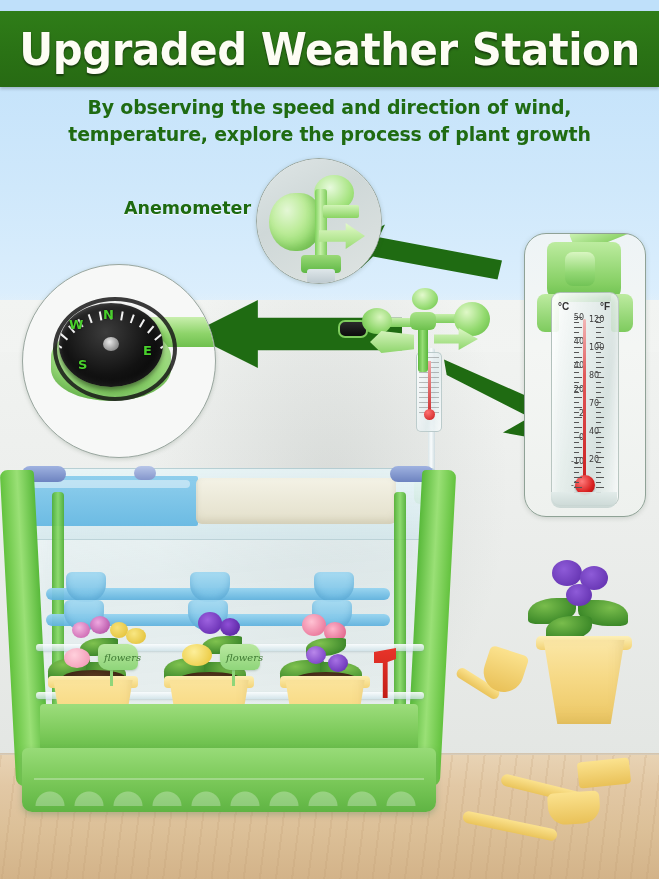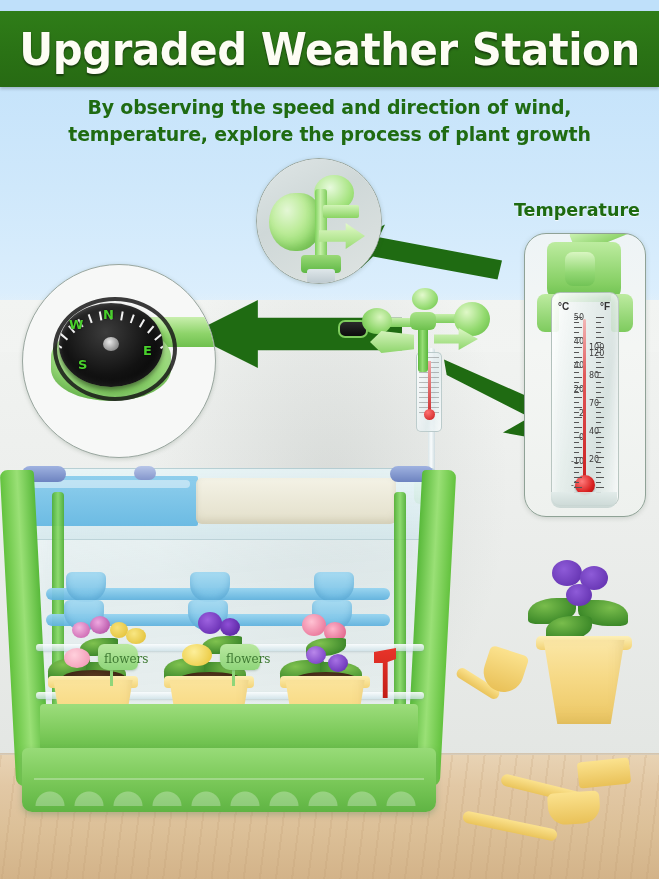--- a/index.html
+++ b/index.html
@@ -357,22 +357,22 @@
     background:radial-gradient(ellipse at 35% 30%,#7fc24f,#3f8a2c 70%,#2f6b22);
   }
   .bloom{position:absolute;border-radius:50%;}
   .tag{
     position:absolute;width:40px;height:26px;border-radius:6px 10px 6px 10px;
     background:linear-gradient(180deg,#b9e8a0,#8fd57a);
     box-shadow:0 1px 2px rgba(80,120,80,0.3);
   }
   .tag-stem{position:absolute;width:3px;height:18px;background:#8fd57a;}
   .tag-text{
-    position:absolute;font-family:"DejaVu Serif",serif;font-size:12px;color:#3f7a33;
-    left:6px;top:8px;
+    position:absolute;font-family:"DejaVu Serif",serif;font-size:10px;color:#3f7a33;
+    font-style:italic;left:6px;top:8px;
   }
   .red-tool{
     position:absolute;left:368px;top:186px;width:22px;height:50px;
     background:linear-gradient(180deg,#e8342a,#c21d16);
     clip-path:polygon(40% 100%,40% 30%,0 30%,0 8%,100% 0,100% 22%,62% 28%,62% 100%);
   }
 
   
   .pole{
     position:absolute;left:428px;top:348px;width:7px;height:140px;
@@ -497,21 +497,21 @@
   <div class="wall-fade"></div>
   <div class="wall-shadow"></div>
   <div class="table-edge"></div>
   <div class="table"></div>
 
   <div class="topstrip"></div>
   <div class="banner"></div>
   <div class="banner-title">Upgraded Weather Station</div>
   <div class="subtitle">By observing the speed and direction of wind, temperature, explore the process of plant growth</div>
 
-  <div class="callout-label lbl-temperature">Temperature</div>
+  <div class="callout-label lbl-anemometer">Anemometer</div>
   <div class="callout-label lbl-compass">Compass</div>
 
   <div class="arrow arrow-left"></div>
   <div class="arrow arrow-anemo"></div>
   <div class="arrow arrow-temp"></div>
 
   <div class="inset-circle inset-anemo">
     <div class="ai-bg"></div>
     <div class="ai-cup"></div>
     <div class="ai-cup2"></div>
@@ -561,21 +561,21 @@
         <div class="num" style="top:0px;">50</div>
         <div class="num" style="top:24px;">40</div>
         <div class="num" style="top:48px;">40</div>
         <div class="num" style="top:72px;">20</div>
         <div class="num" style="top:96px;">2</div>
         <div class="num" style="top:120px;">0</div>
         <div class="num" style="top:144px;">-10</div>
         <div class="num" style="top:168px;">-20</div>
       </div>
       <div class="ti-scale-f">
-        <div class="num" style="top:2px;margin-top:34px;">120</div>
+        <div class="num" style="top:2px;">120</div>
         <div class="num" style="top:30px;">100</div>
         <div class="num" style="top:58px;">80</div>
         <div class="num" style="top:86px;">70</div>
         <div class="num" style="top:114px;">40</div>
         <div class="num" style="top:142px;">20</div>
         <div class="num" style="top:170px;">0</div>
       </div>
       <div class="ti-col"></div>
       <div class="ti-bulb"></div>
     <div class="ti-hatch" style="left: 22px; top: 24px; width: 8px;"></div>

